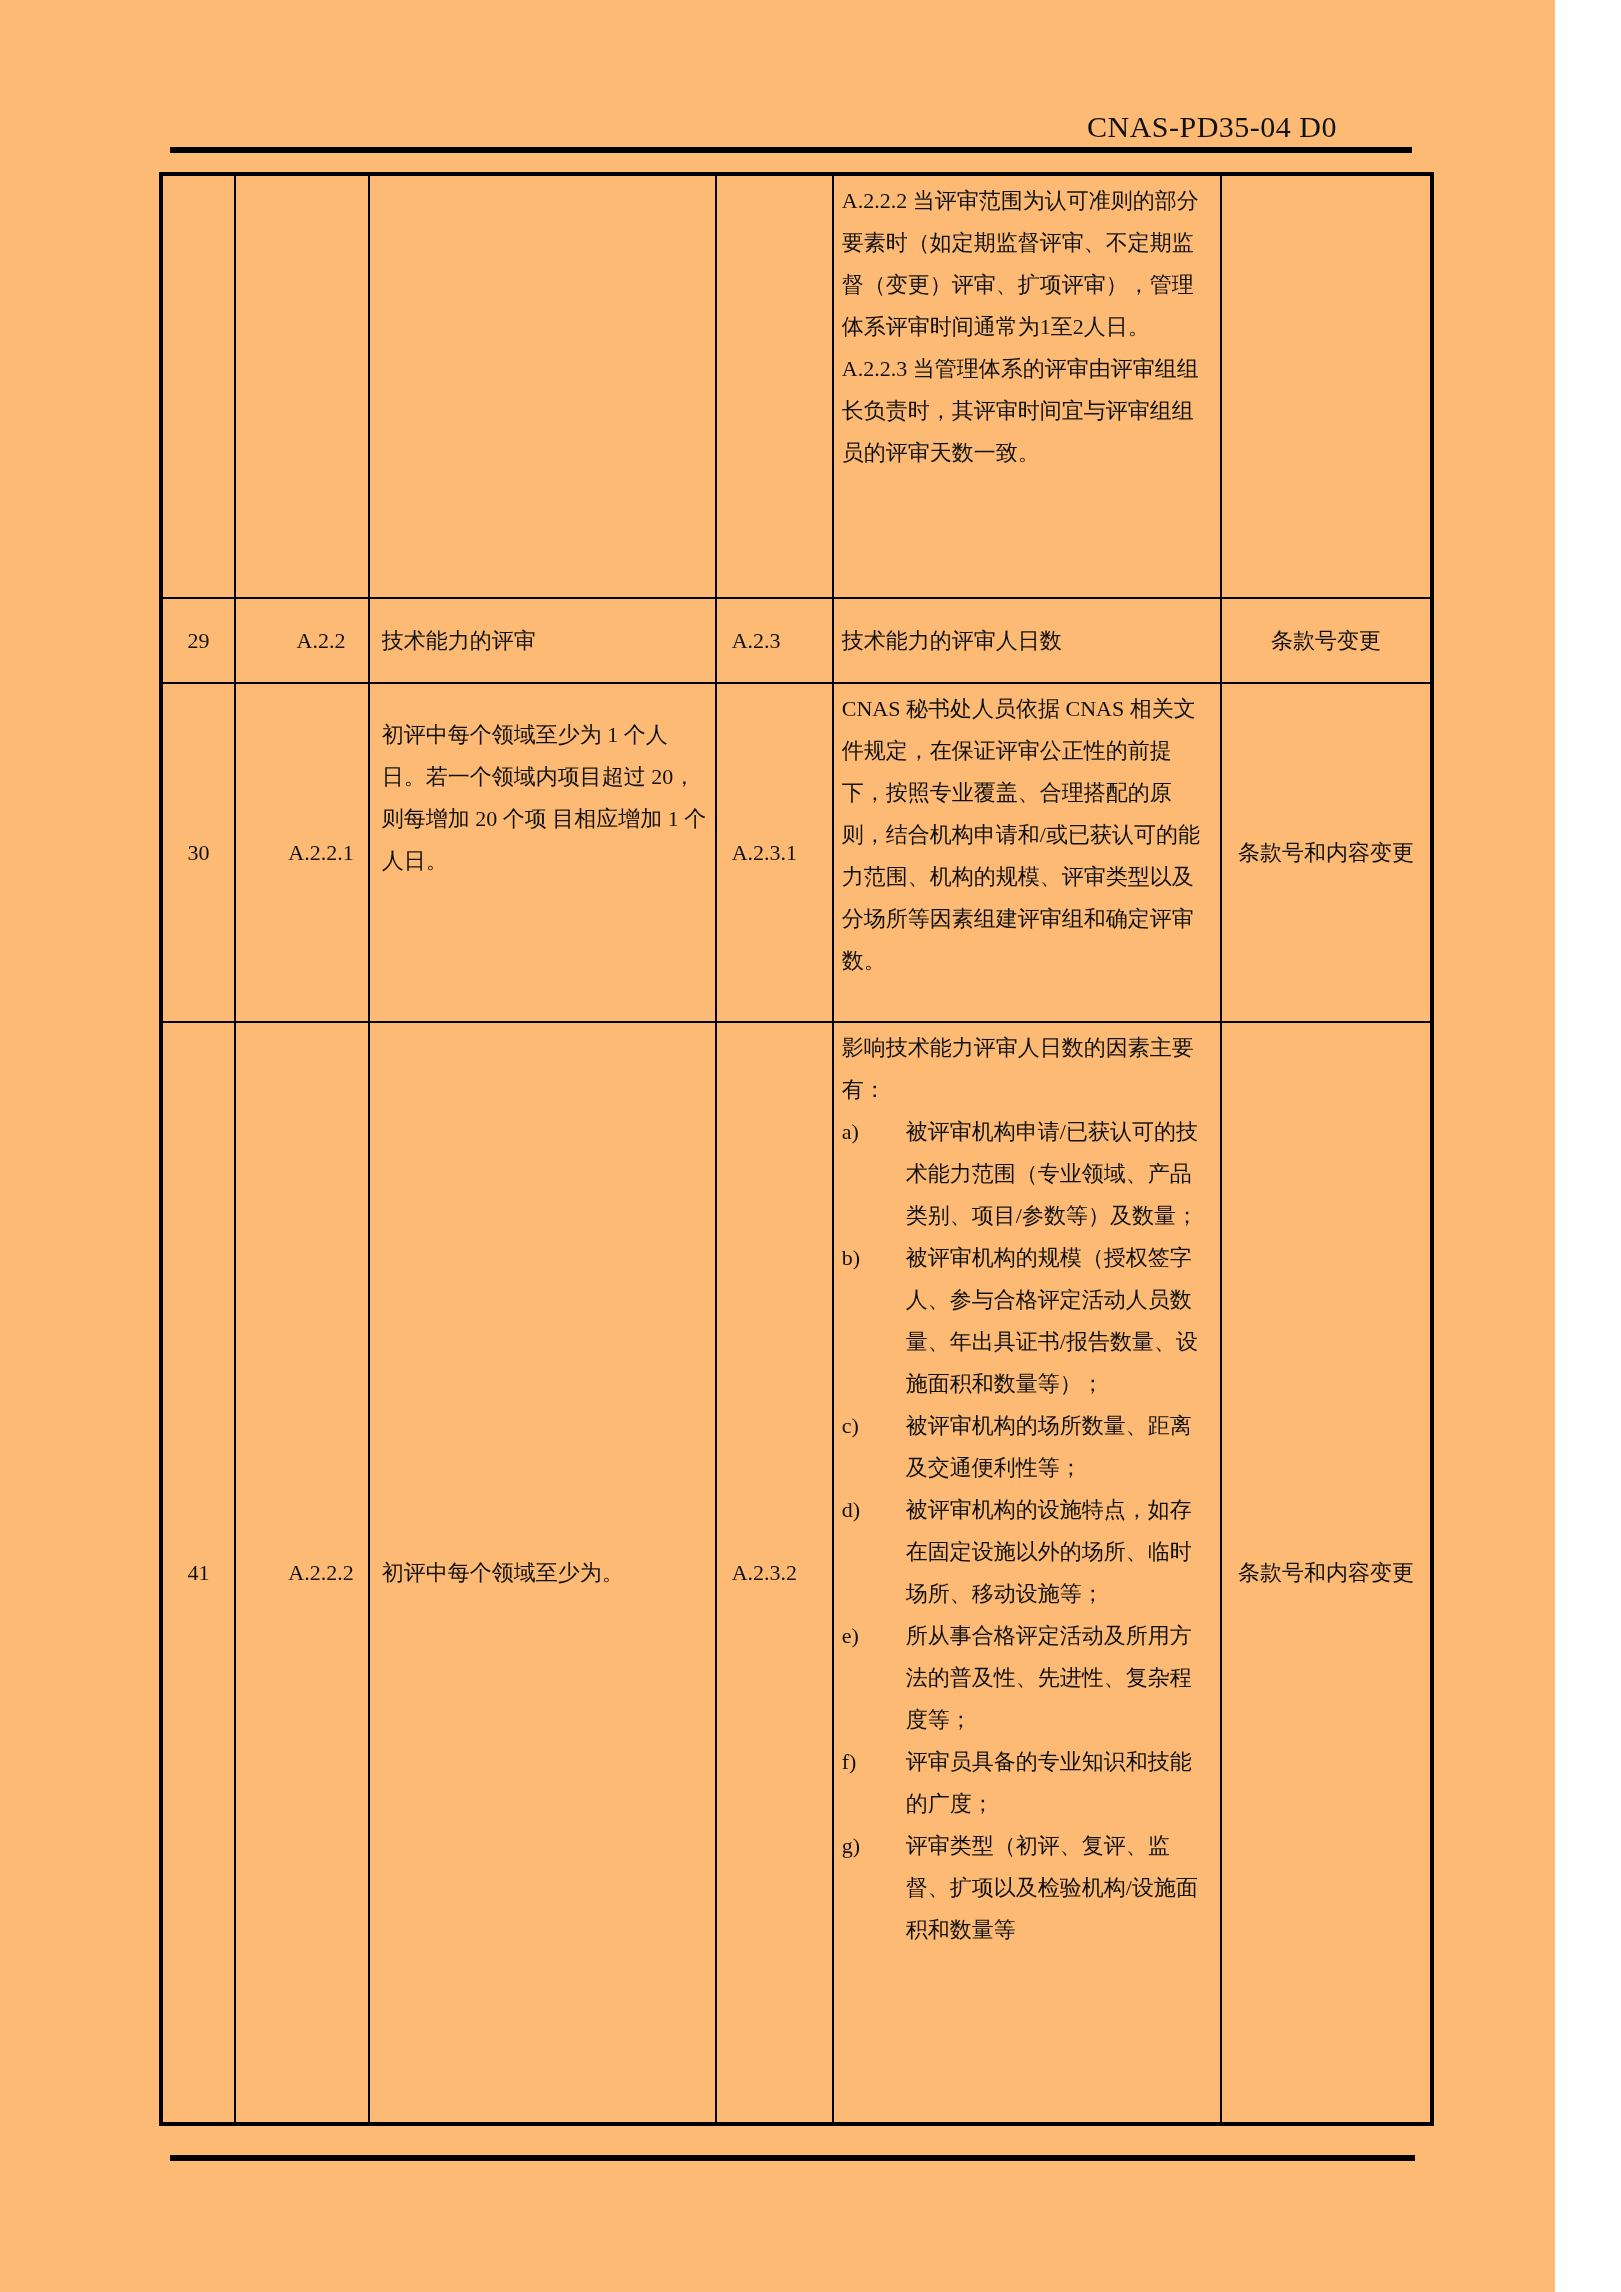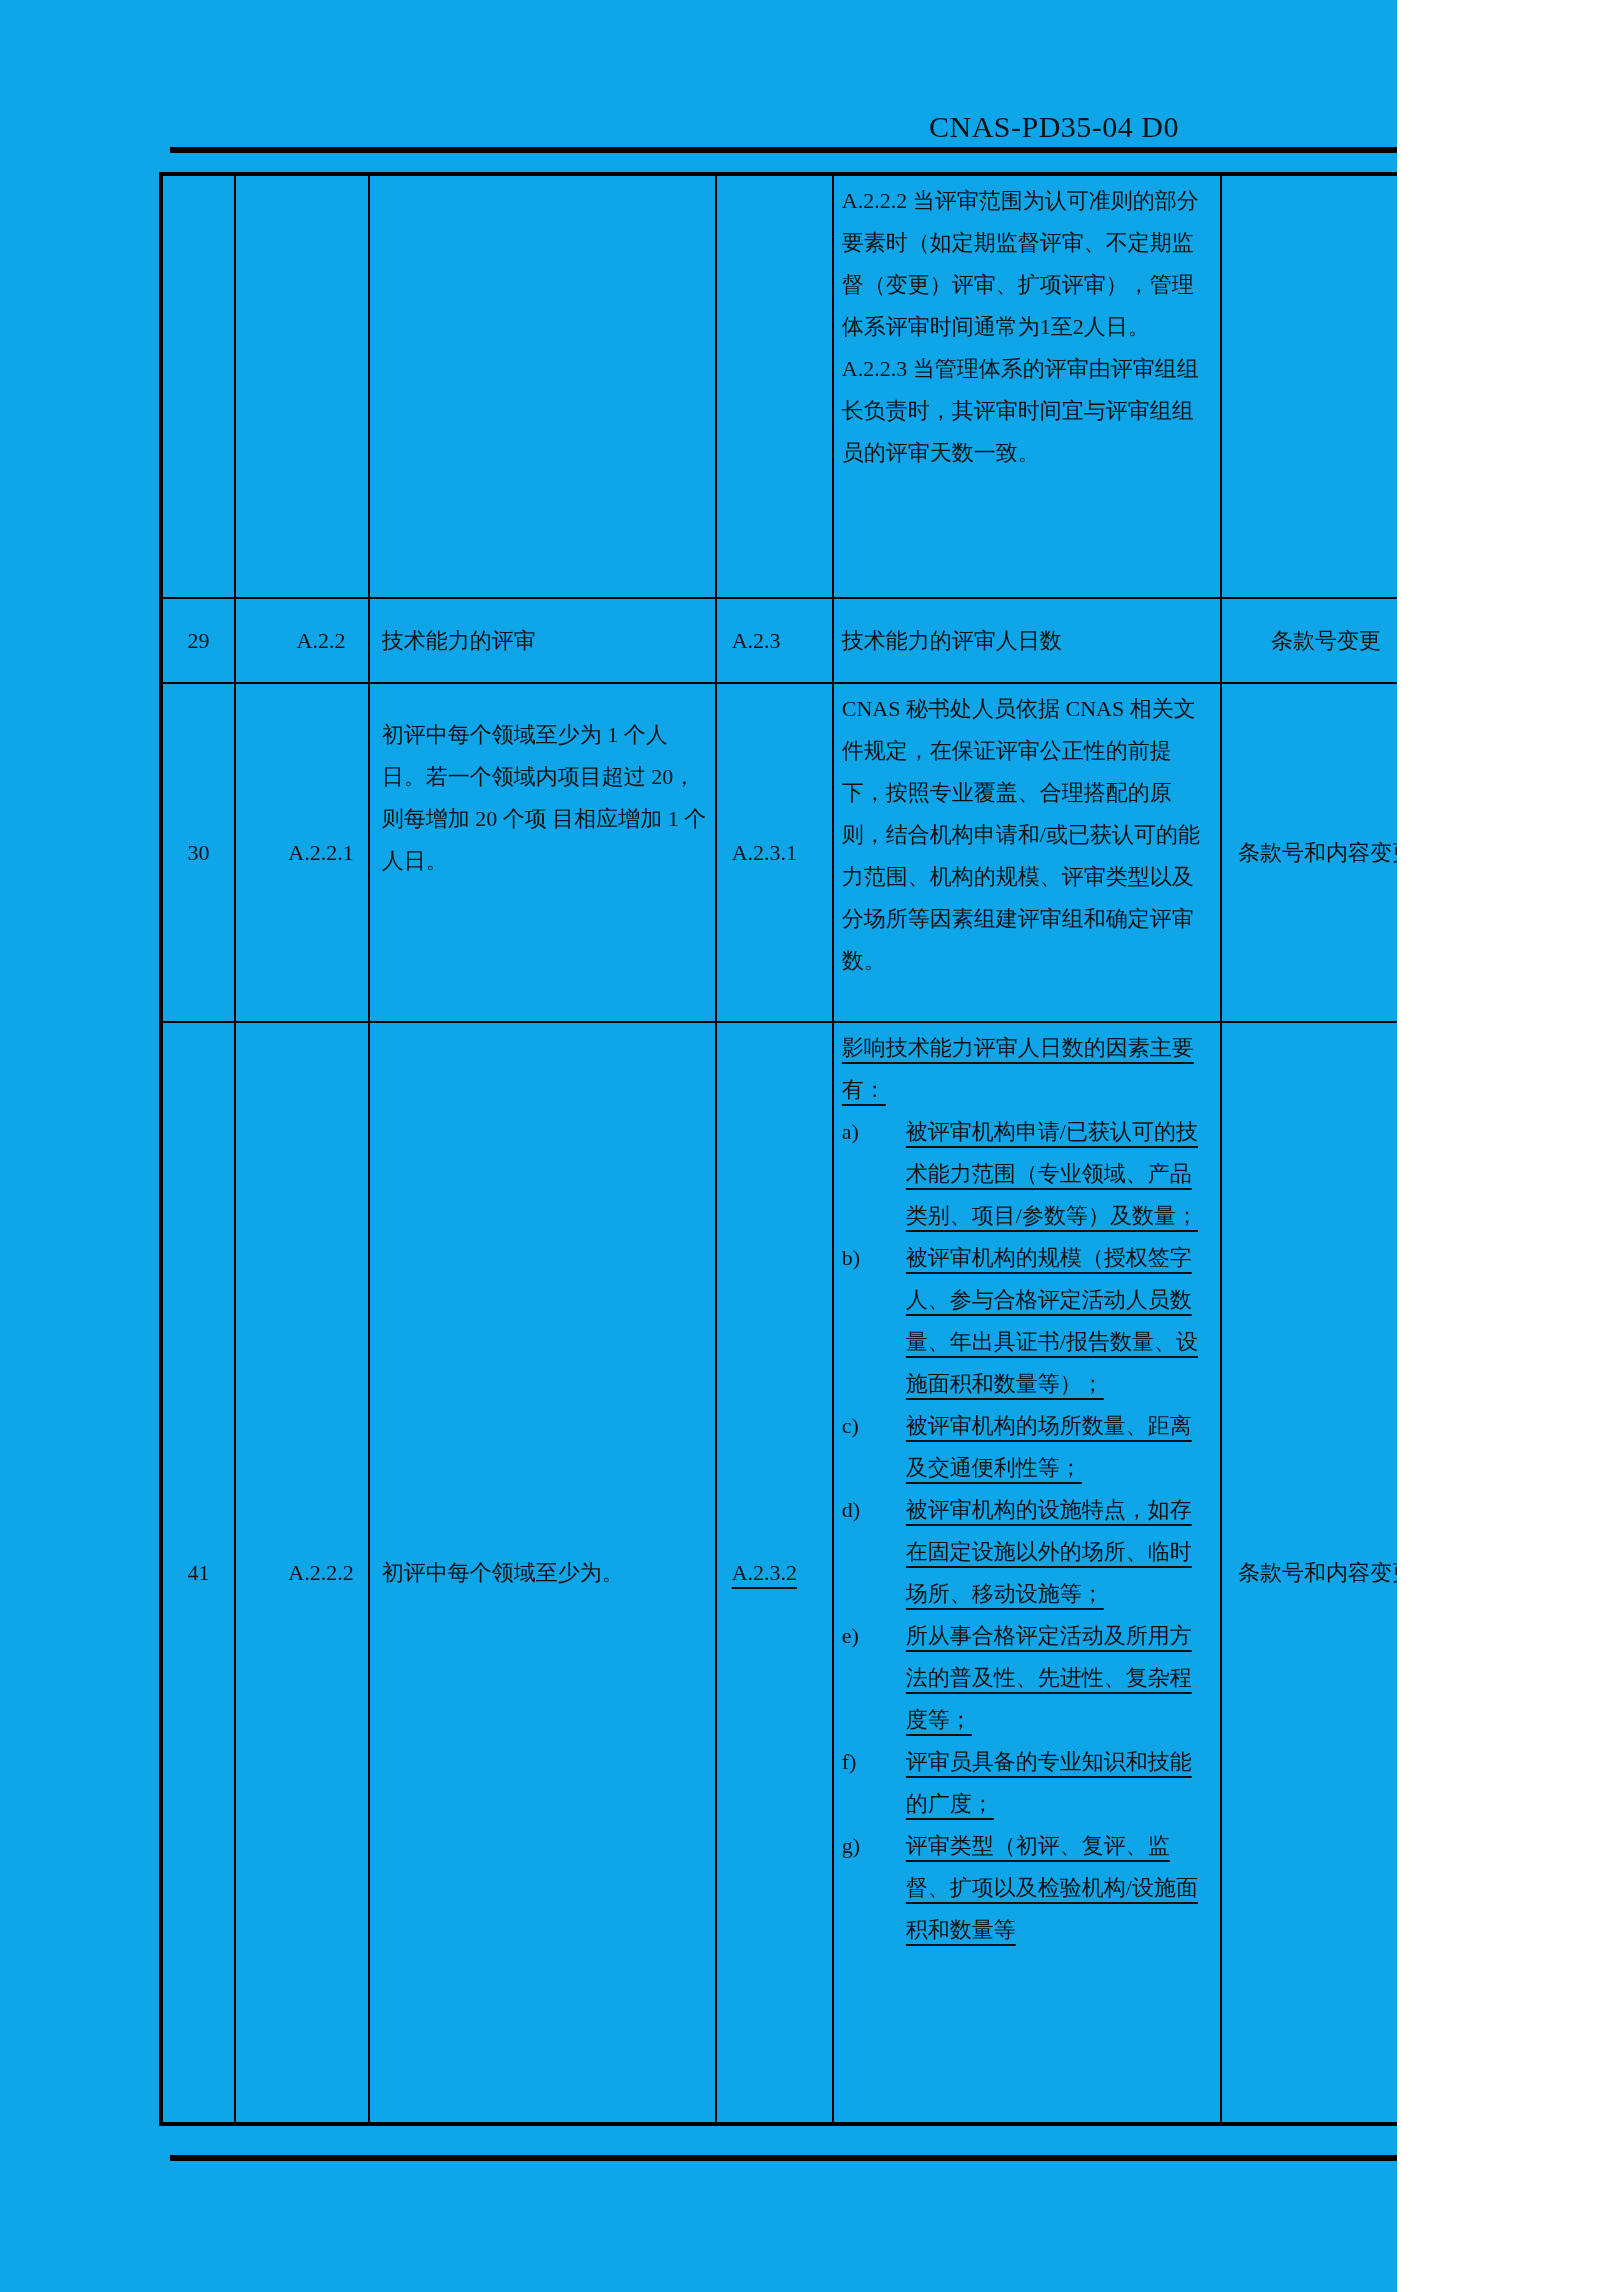--- a/index.html
+++ b/index.html
@@ -4,23 +4,23 @@
 <style>
   html, body {
     margin: 0;
     padding: 0;
     background: #ffffff;
     font-family: "Liberation Serif", "DejaVu Serif", serif;
     color: #111111;
   }
   .page {
     position: relative;
-    width: 1397px;
+    width: 1555px;
     height: 2293px;
-    background: #0ea5e9;
+    background: #fdba74;
     overflow: hidden;
   }
   
   .header-code {
     position: absolute;
     top: 110px;
     right: 218px;
     font-size: 30px;
     letter-spacing: 0.5px;
     white-space: nowrap;
@@ -52,21 +52,21 @@
     overflow: hidden;
   }
   td.c1 { text-align: center; }
   td.c2 { text-align: center; padding-left: 38px; }
   td.c3 { padding: 0 7.8px 0 11.8px; }
   td.c4 { padding: 0 15.7px 0 14.7px; word-break: break-all; }
   td.c5 { padding: 0 9.8px 0 7.8px; }
   td.c6 { text-align: center; }
   td.v-top { vertical-align: top; padding-top: 3.9px; }
   td.pad-top { vertical-align: top; padding-top: 30px; }
-  .u { text-decoration: underline; text-underline-offset: 6.9px; text-decoration-thickness: 2px; }
+  .u { text-underline-offset: 6.9px; text-decoration-thickness: 2px; }
   .para { margin: 0; }
   .li { display: flex; align-items: flex-start; }
   .li-m { flex: 0 0 64px; }
   .li-t { flex: 1 1 auto; }
   
   .footer-rule {
     position: absolute;
     left: 170px;
     top: 2155px;
     width: 1245px;

